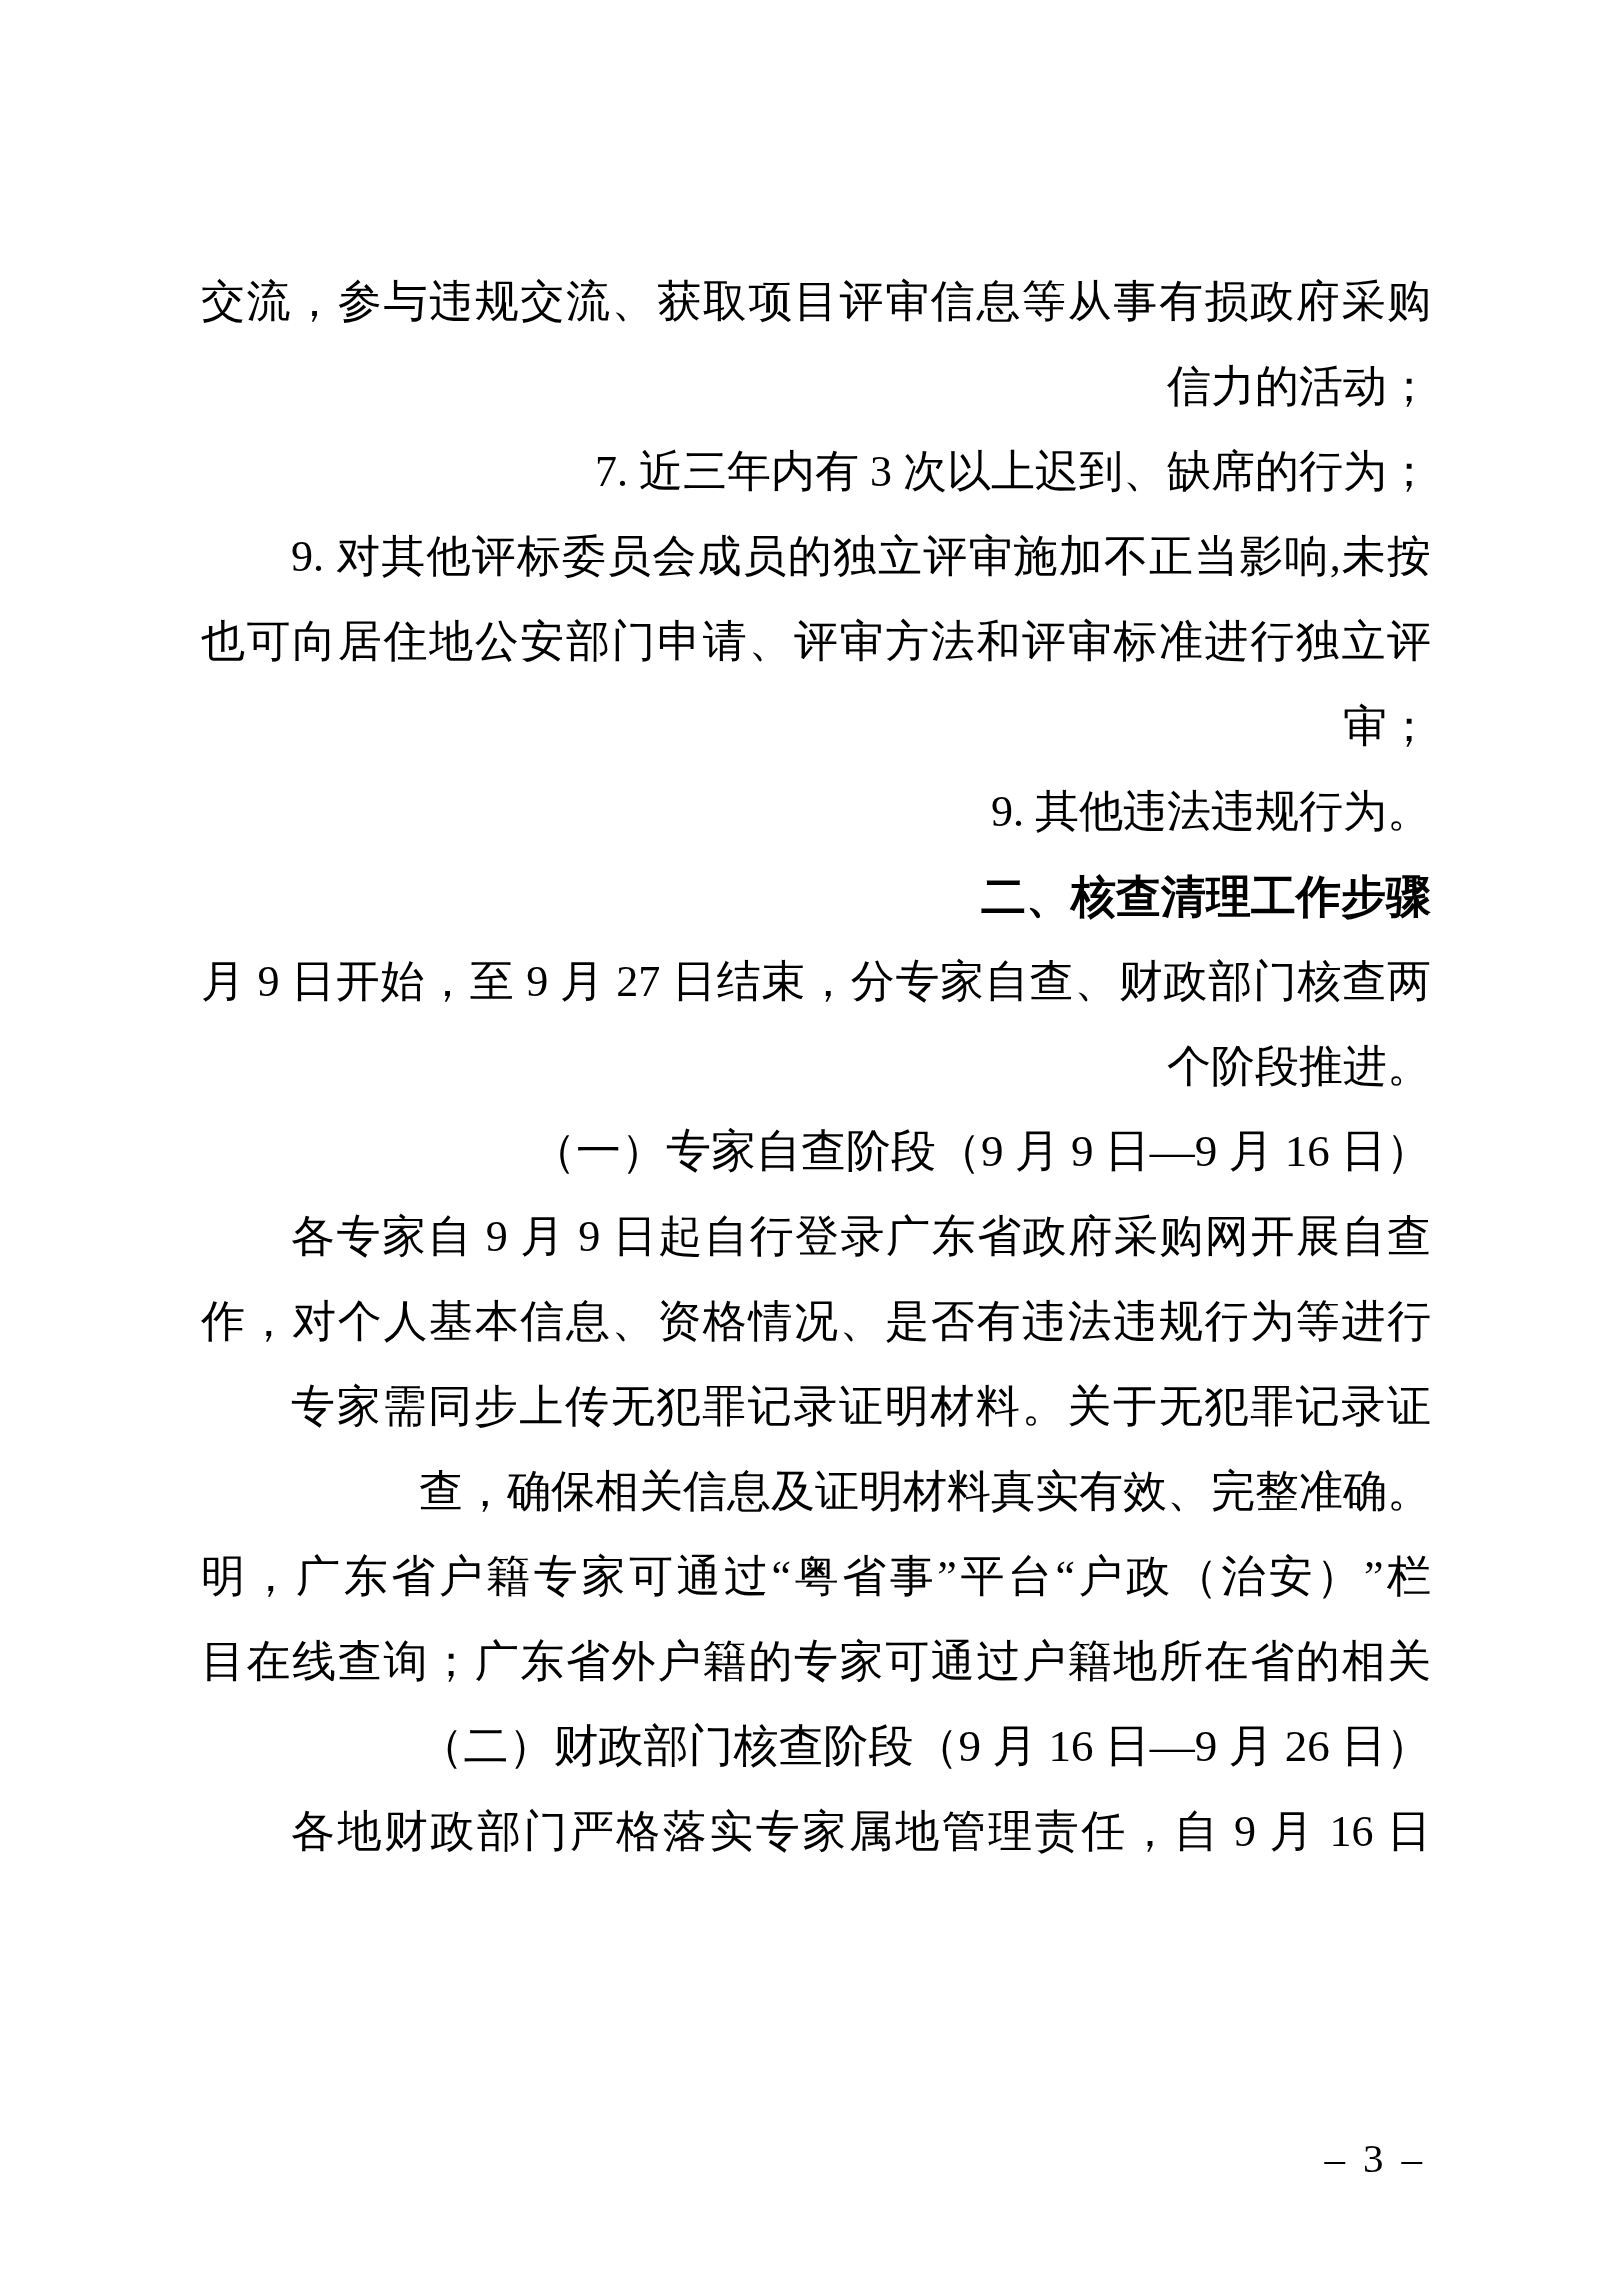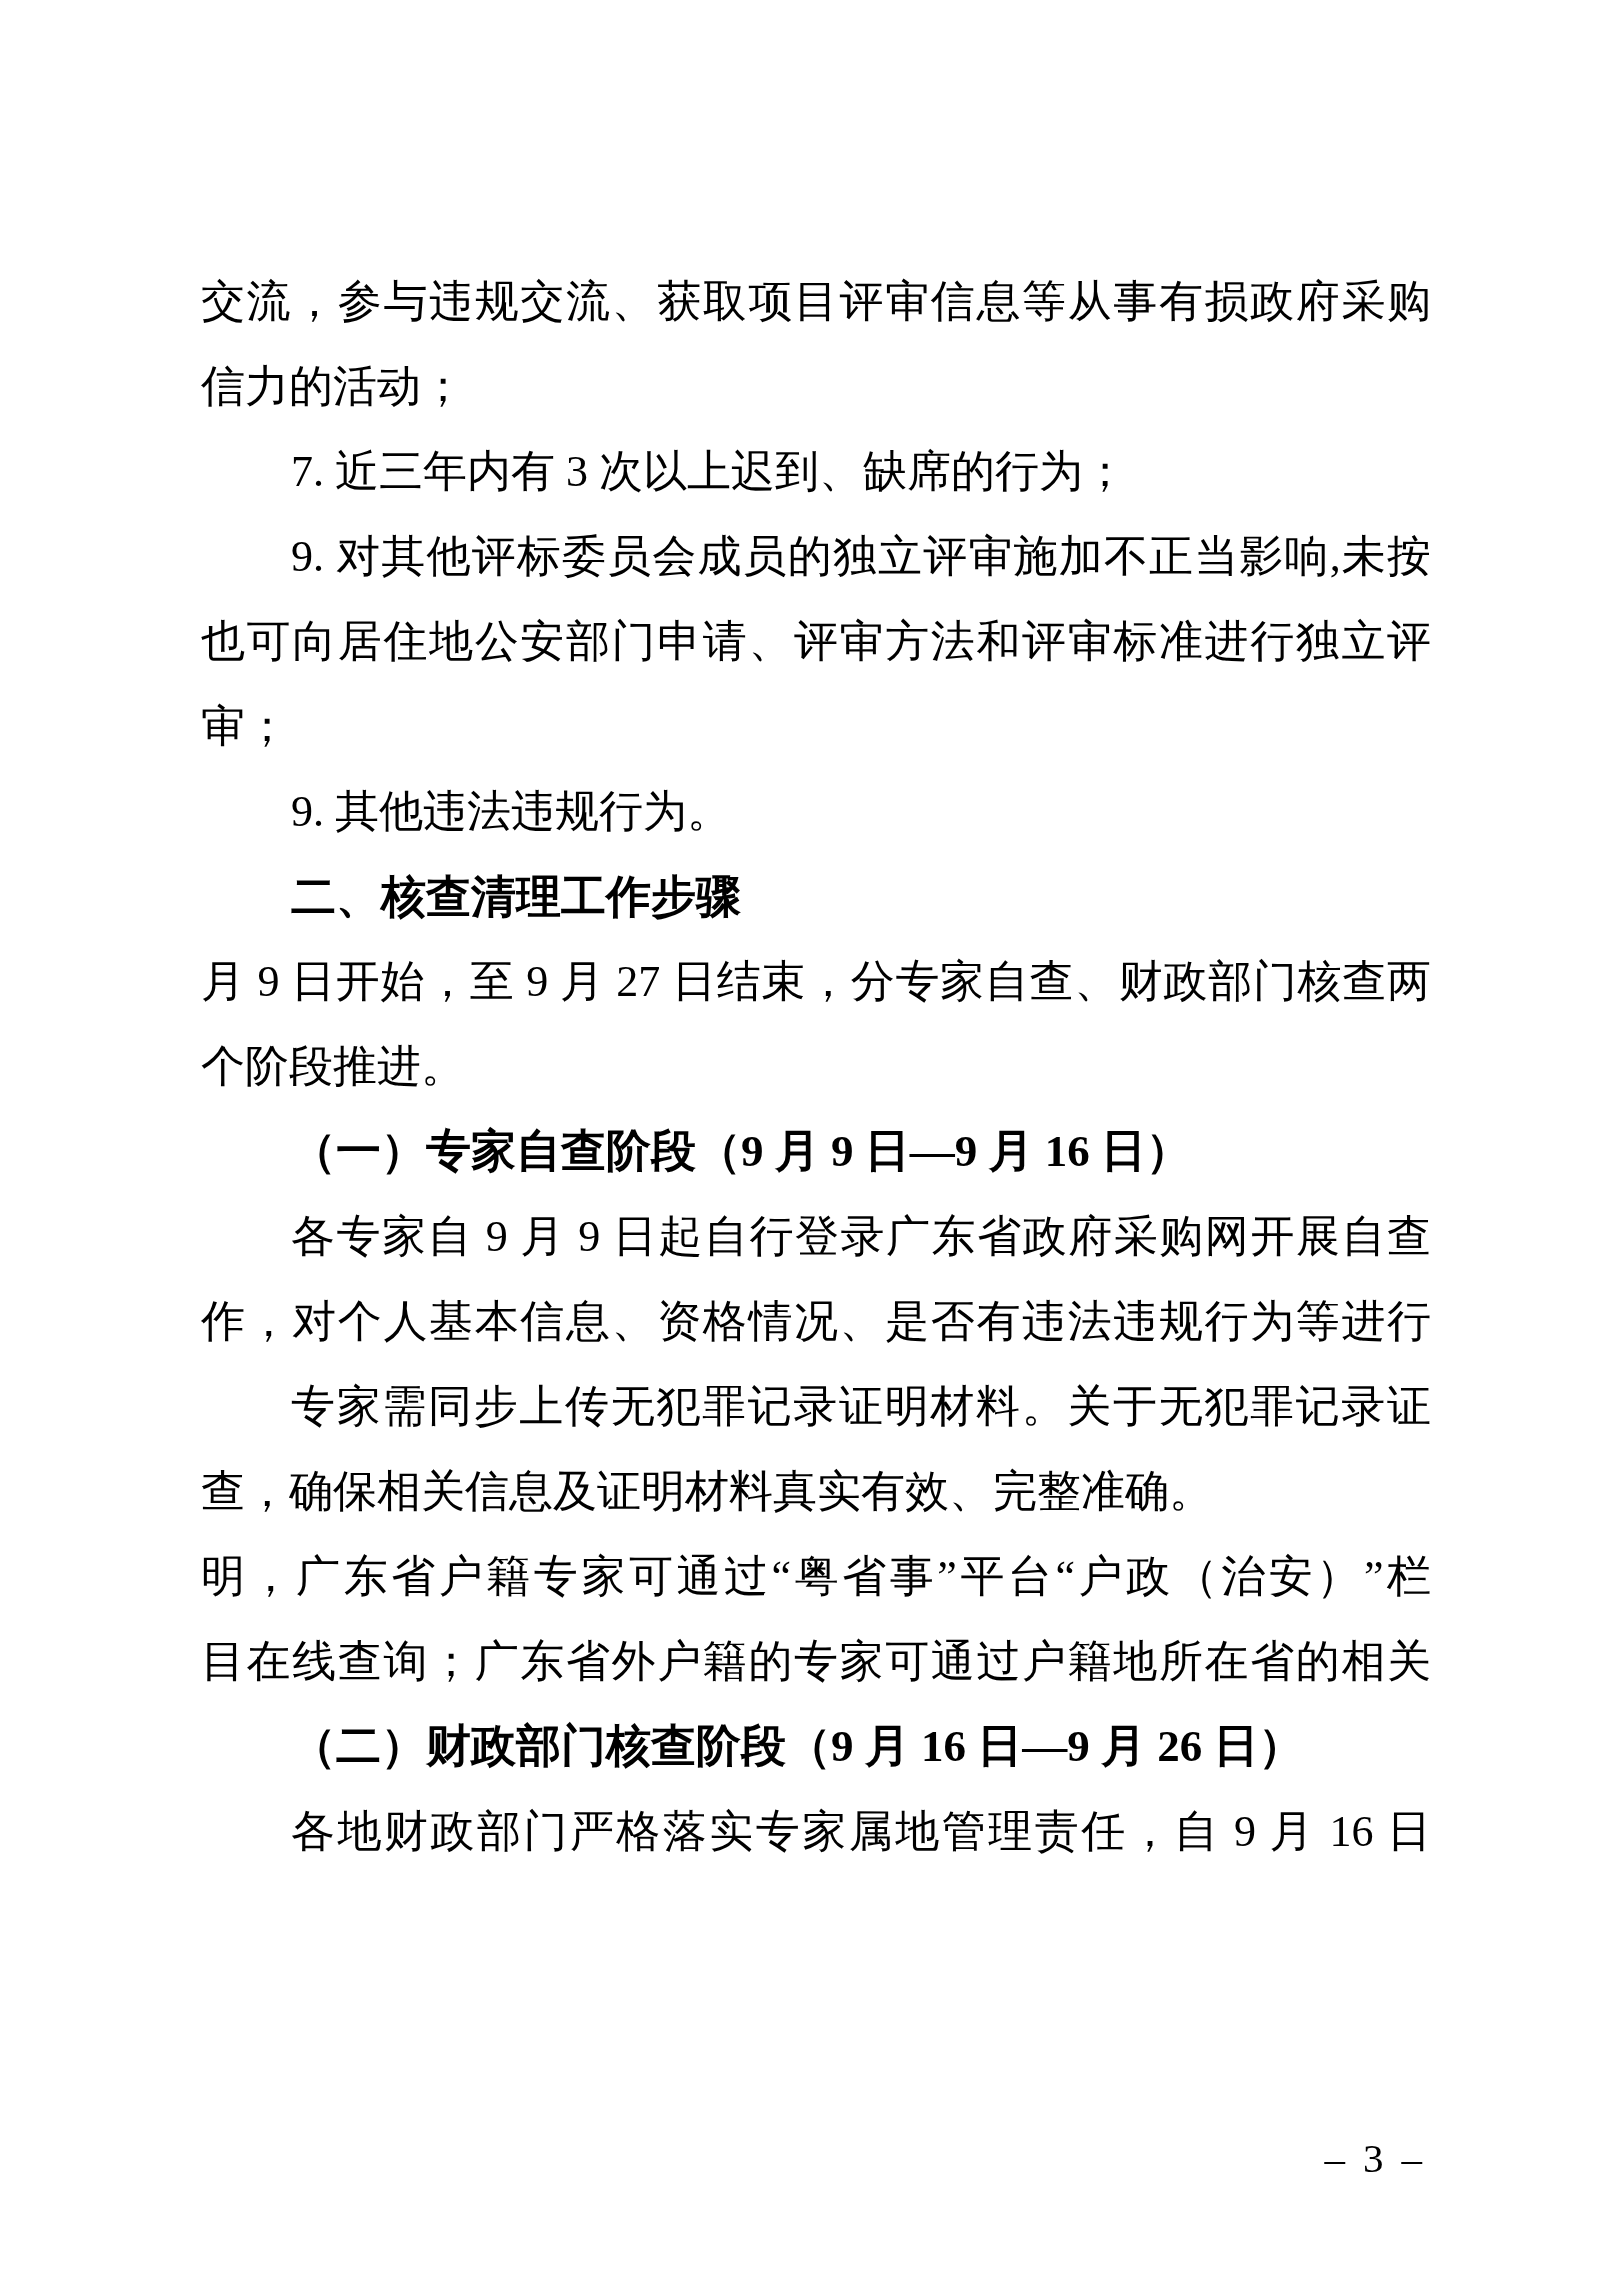--- a/index.html
+++ b/index.html
@@ -15,36 +15,36 @@
   .content{
     position:absolute;
     left:201px;top:259px;
     width:1230px;
   }
   .line{
     font-size:44px;
     line-height:85px;
     height:85px;
     overflow:hidden;
-    text-align:left;
+    text-align:right;
   }
   .just{
     text-align:justify;
     text-align-last:justify;
   }
   .indent{
     text-indent:90px;
   }
   .h-sans{
     font-family:Liberation Sans, sans-serif;
     font-weight:700;
     font-size:45px;
   }
   .h-serif{
-    font-weight:700;
+    font-weight:400;
     font-size:45px;
   }
   .pagenum{
     position:absolute;
     top:2137px;
     right:195px;
     font-size:41px;
     line-height:43px;
     letter-spacing:3.9px;
     color:#000000;

